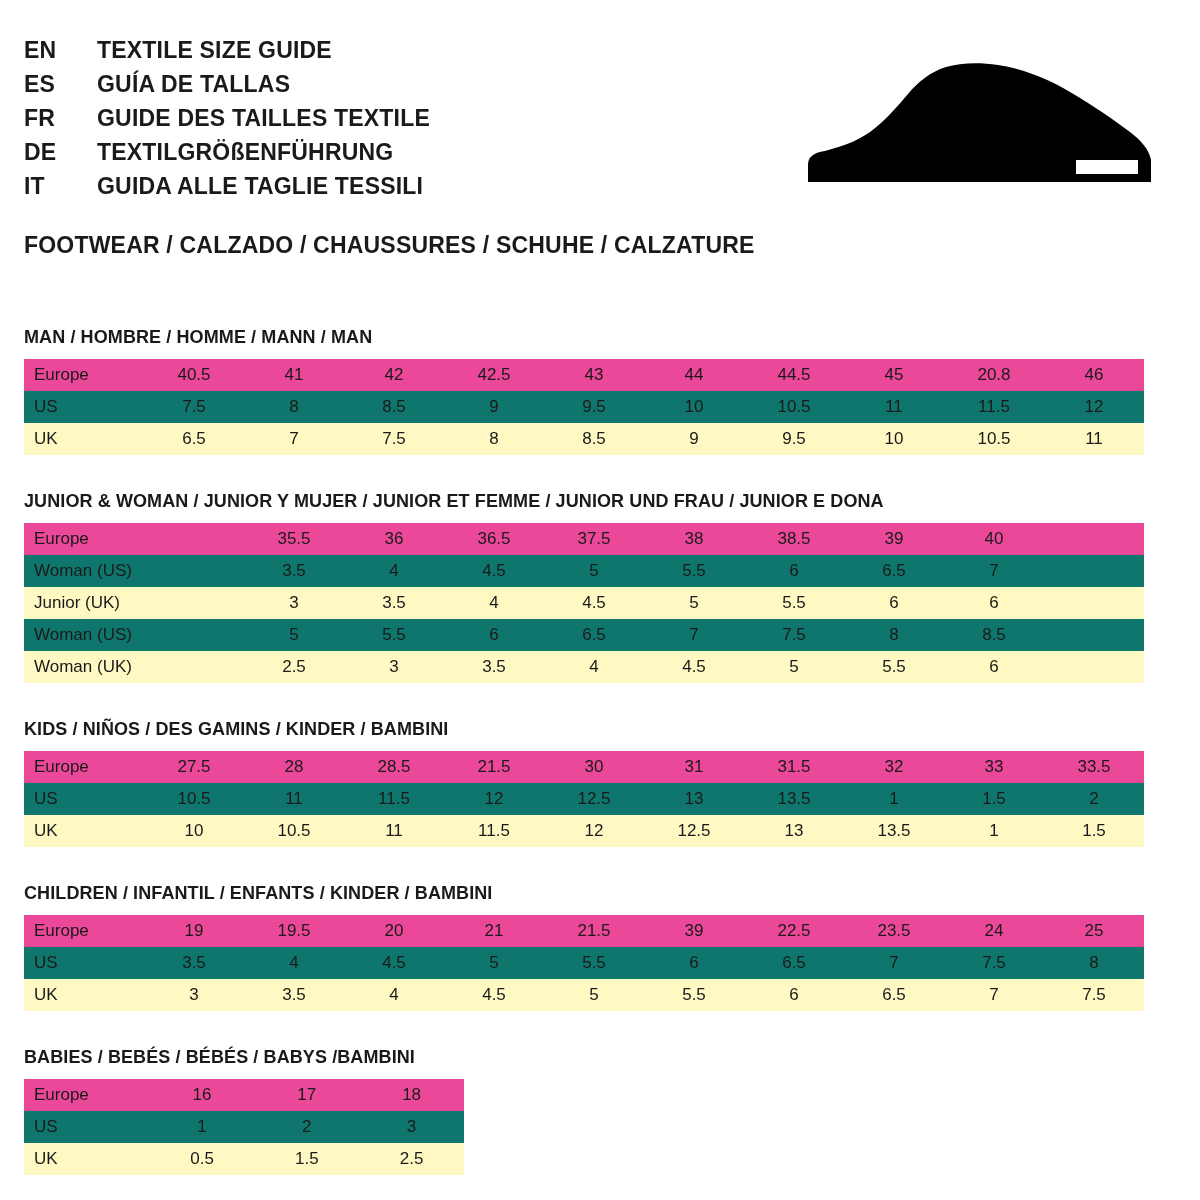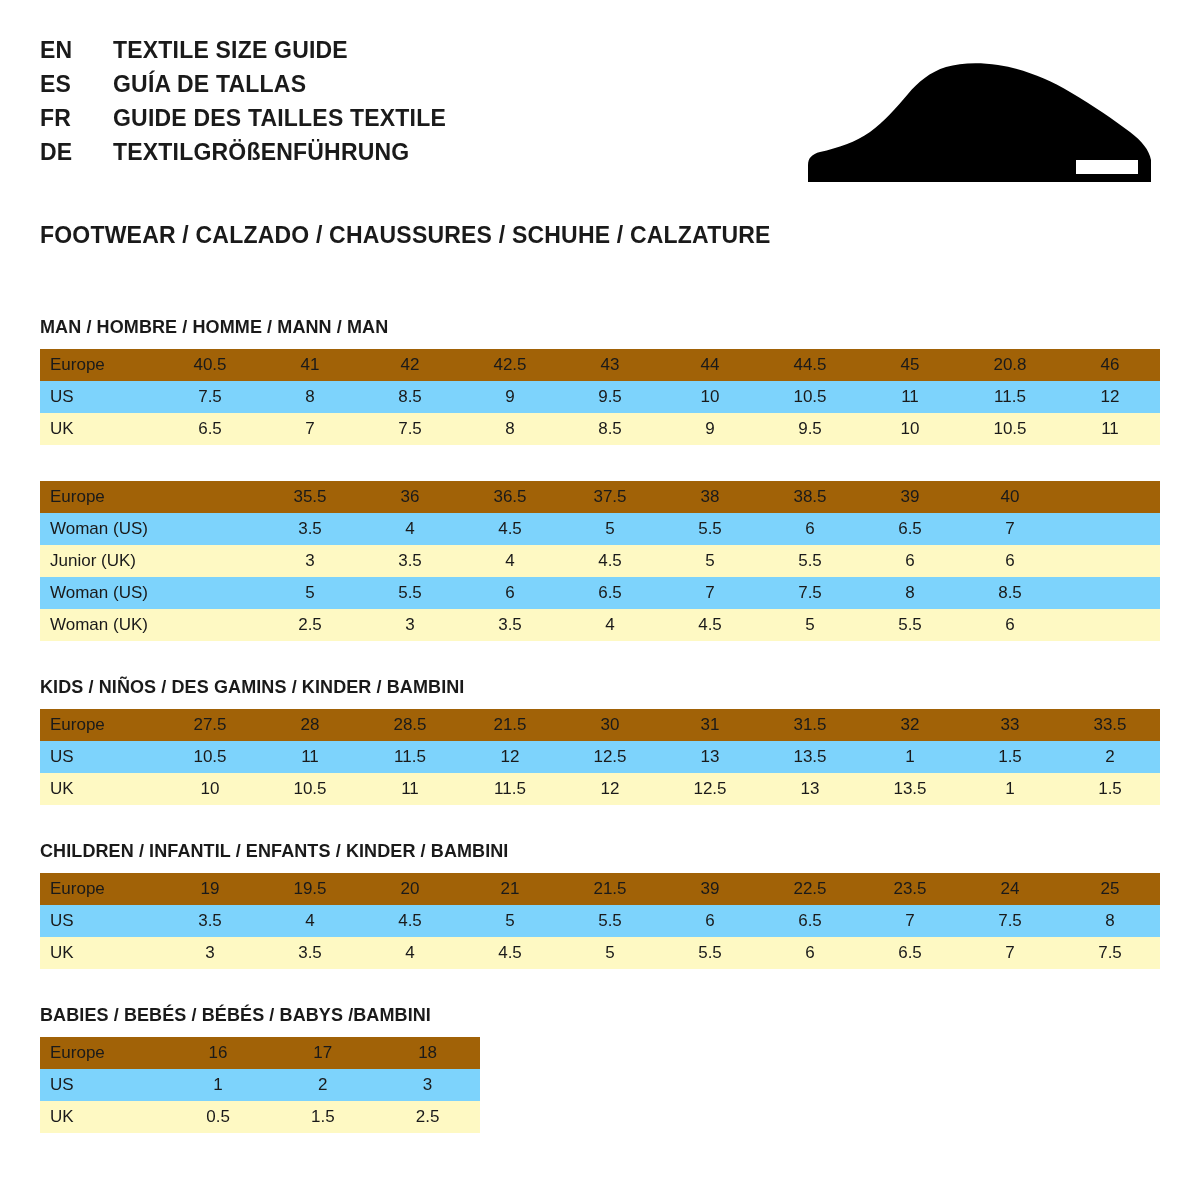--- a/index.html
+++ b/index.html
@@ -6,21 +6,21 @@
   html, body {
     margin: 0; padding: 0;
     width: 1200px; height: 1200px;
     background: #ffffff;
     font-family: "Liberation Sans", sans-serif;
     color: #1a1a1a;
   }
   .page {
     position: relative;
     width: 1200px; height: 1200px;
-    padding: 34px 40px 0 40px;
+    padding: 34px 40px 0 24px;
   }
 
   
   .header {
     display: flex;
     justify-content: space-between;
     align-items: flex-start;
   }
   .lang-list {
     display: flex;
@@ -73,25 +73,25 @@
     text-align: center;
     vertical-align: middle;
     padding: 0 2px;
     white-space: nowrap;
   }
   td.lbl {
     text-align: left;
     padding-left: 10px;
   }
   tr.head td {
-    background: #a16207;
+    background: #ec4899;
     font-weight: normal;
   }
   tr.odd td { background: #fef9c3; }
-  tr.even td { background: #7dd3fc; }
+  tr.even td { background: #0f766e; }
 
   
   table.wide col.c0 { width: 120px; }
   table.wide col.cd { width: 100px; }
   
   table.narrow col.c0 { width: 120px; }
   table.narrow col.cd { width: 100px; }
 </style>
 </head>
 <body>
@@ -109,20 +109,24 @@
         <span class="lang-text">GUÍA DE TALLAS</span>
       </div>
       <div class="lang-row">
         <span class="lang-code">FR</span>
         <span class="lang-text">GUIDE DES TAILLES TEXTILE</span>
       </div>
       <div class="lang-row">
         <span class="lang-code">DE</span>
         <span class="lang-text">TEXTILGRÖßENFÜHRUNG</span>
       </div>
+      <div class="lang-row">
+        <span class="lang-code">IT</span>
+        <span class="lang-text">GUIDA ALLE TAGLIE TESSILI</span>
+      </div>
     </div>
 
     <div class="shoe-wrap">
       <svg width="345" height="130" viewBox="0 0 345 130">
         <path fill="#000000" d="M0 120 L0 103 C0 96 4 92 12 90 C30 86 48 80 62 70 C76 60 88 46 100 32
           C110 20 122 10 138 5 C152 1 170 0 190 3 C216 7 240 17 262 30 C286 44 306 58 322 70
           C334 79 341 88 343 98 L343 120 Z"></path>
         <path fill="#ffffff" d="M268 98 L330 98 L330 112 L268 112 Z"></path>
         <path fill="#ffffff" d="M0 112 L246 112 L246 120 L0 120 Z" opacity="0"></path>
       </svg>
@@ -185,20 +189,21 @@
           <td>9.5</td>
           <td>10</td>
           <td>10.5</td>
           <td>11</td>
         </tr>
       </tbody>
     </table>
   </div>
 
   <div class="section">
+    <div class="section-title">JUNIOR &amp; WOMAN / JUNIOR Y MUJER / JUNIOR ET FEMME / JUNIOR UND FRAU / JUNIOR E DONA</div>
     <table class="wide">
       <colgroup>
           <col class="c0">
           <col class="cd">
           <col class="cd">
           <col class="cd">
           <col class="cd">
           <col class="cd">
           <col class="cd">
           <col class="cd">

